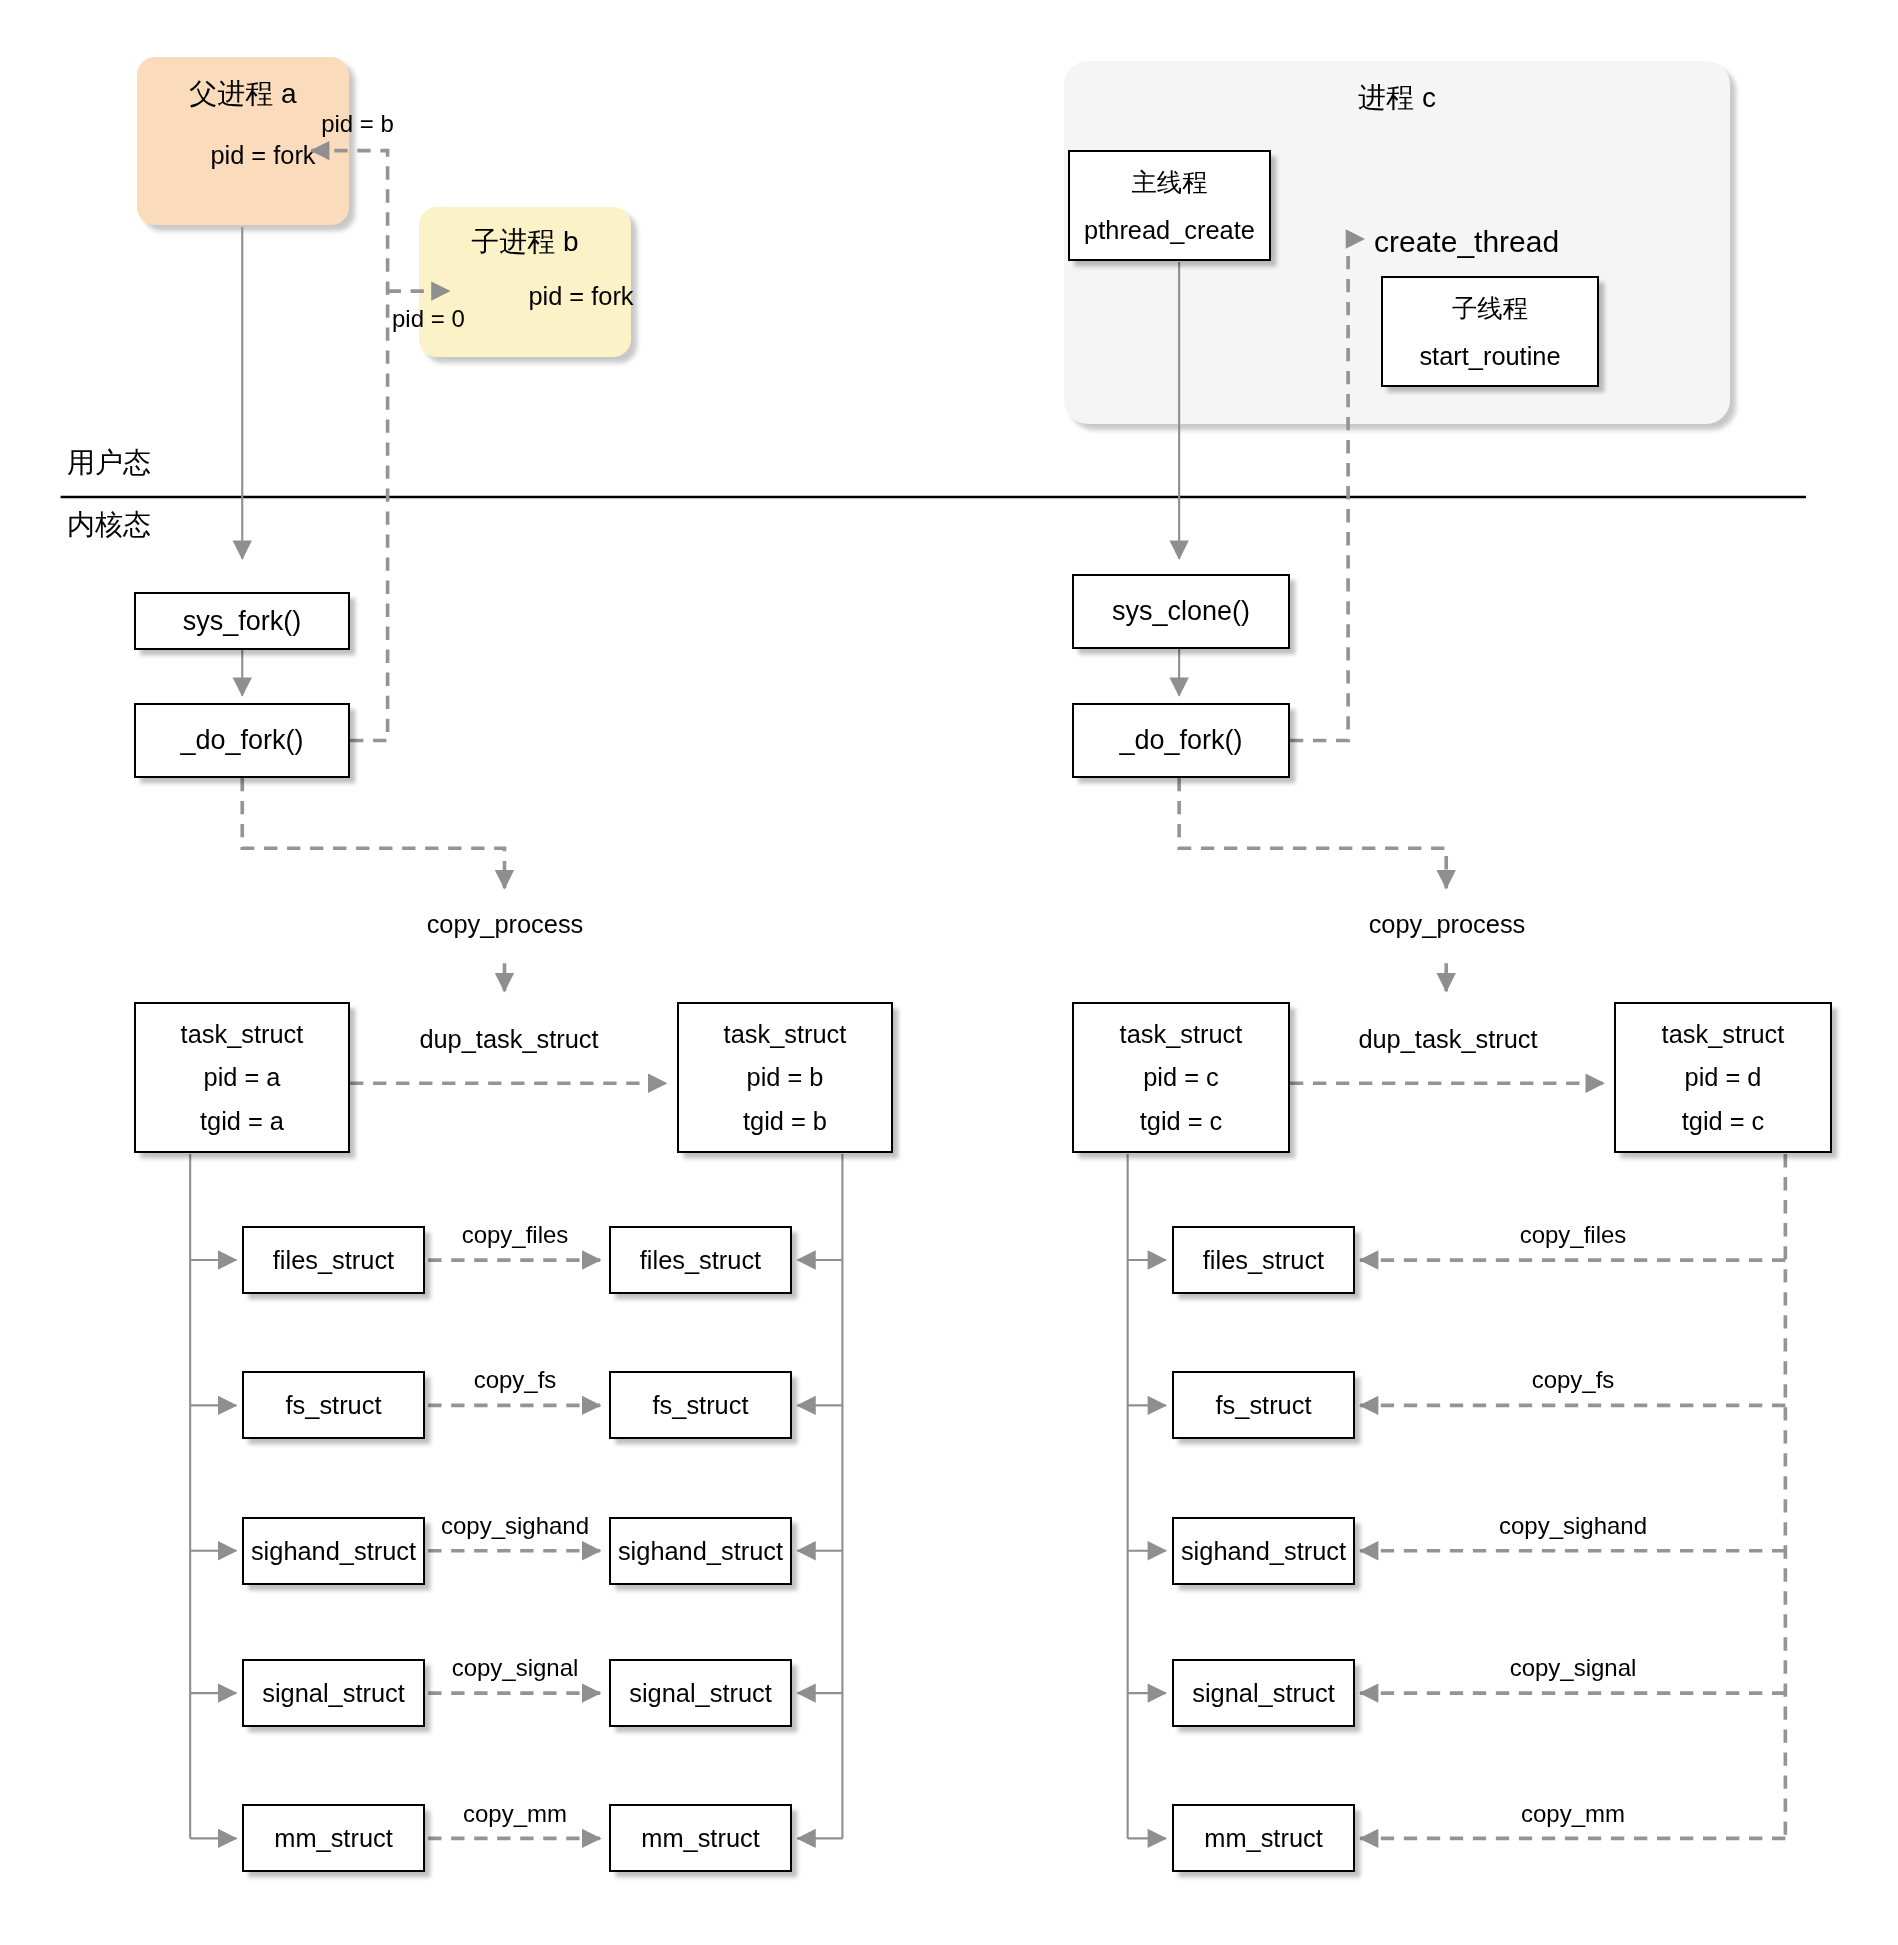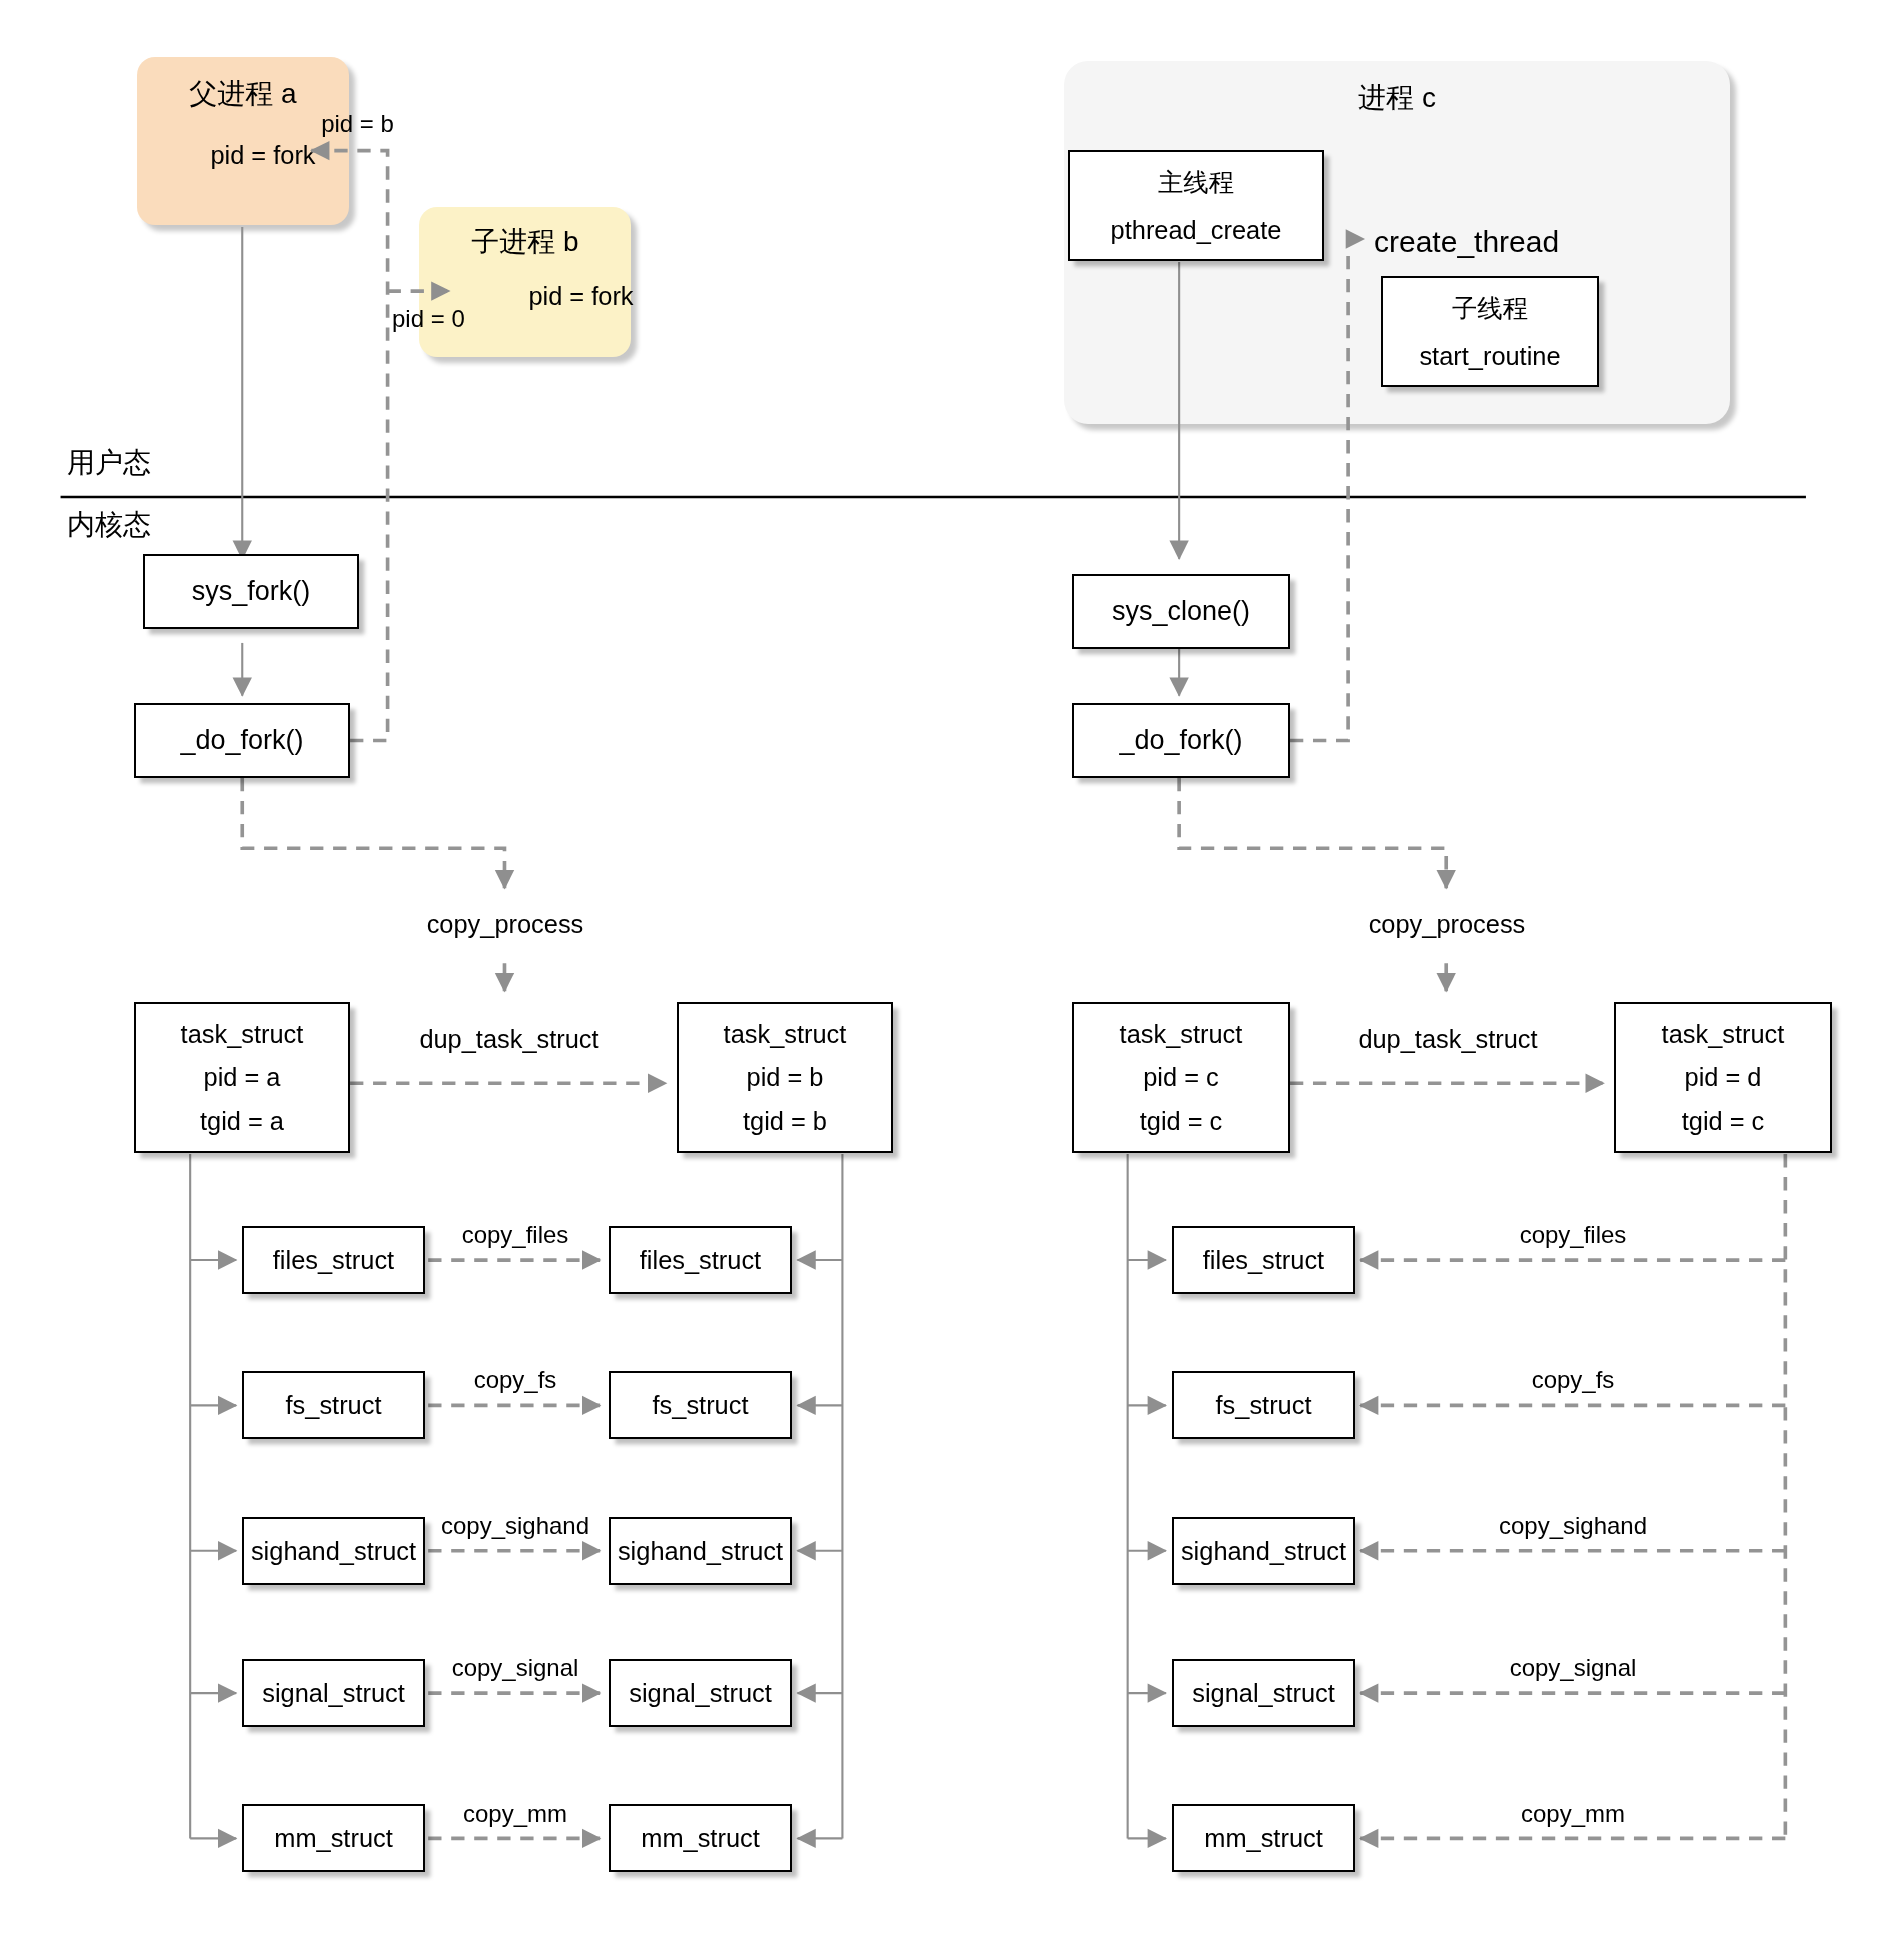--- a/index.html
+++ b/index.html
@@ -123,28 +123,28 @@
   <div class="lbl" style="left:418px;top:1512px;width:194px;">copy_sighand</div>
   <div class="lbl" style="left:418px;top:1654px;width:194px;">copy_signal</div>
   <div class="lbl" style="left:418px;top:1800px;width:194px;">copy_mm</div>
 
   <div class="lbl" style="left:1476px;top:1221px;width:194px;">copy_files</div>
   <div class="lbl" style="left:1476px;top:1366px;width:194px;">copy_fs</div>
   <div class="lbl" style="left:1476px;top:1512px;width:194px;">copy_sighand</div>
   <div class="lbl" style="left:1476px;top:1654px;width:194px;">copy_signal</div>
   <div class="lbl" style="left:1476px;top:1800px;width:194px;">copy_mm</div>
 
-  <div class="wbox single" style="left:134px;top:554px;width:216px;height:75px;margin-left:9px;">
+  <div class="wbox single" style="left:134px;top:592px;width:216px;height:58px;">
     <div>sys_fork()</div>
   </div>
   <div class="wbox single" style="left:134px;top:703px;width:216px;height:75px;">
     <div>_do_fork()</div>
   </div>
 
-  <div class="wbox" style="left:1068px;top:150px;width:256px;height:111px;gap:15.7px;">
+  <div class="wbox" style="left:1068px;top:150px;width:203px;height:111px;gap:15.7px;">
     <div>主线程</div>
     <div>pthread_create</div>
   </div>
   <div class="wbox" style="left:1381px;top:276px;width:218px;height:111px;gap:15.7px;">
     <div>子线程</div>
     <div>start_routine</div>
   </div>
 
   <div class="wbox single" style="left:1072px;top:566px;width:218px;height:75px;margin-top:8px;">
     <div>sys_clone()</div>

